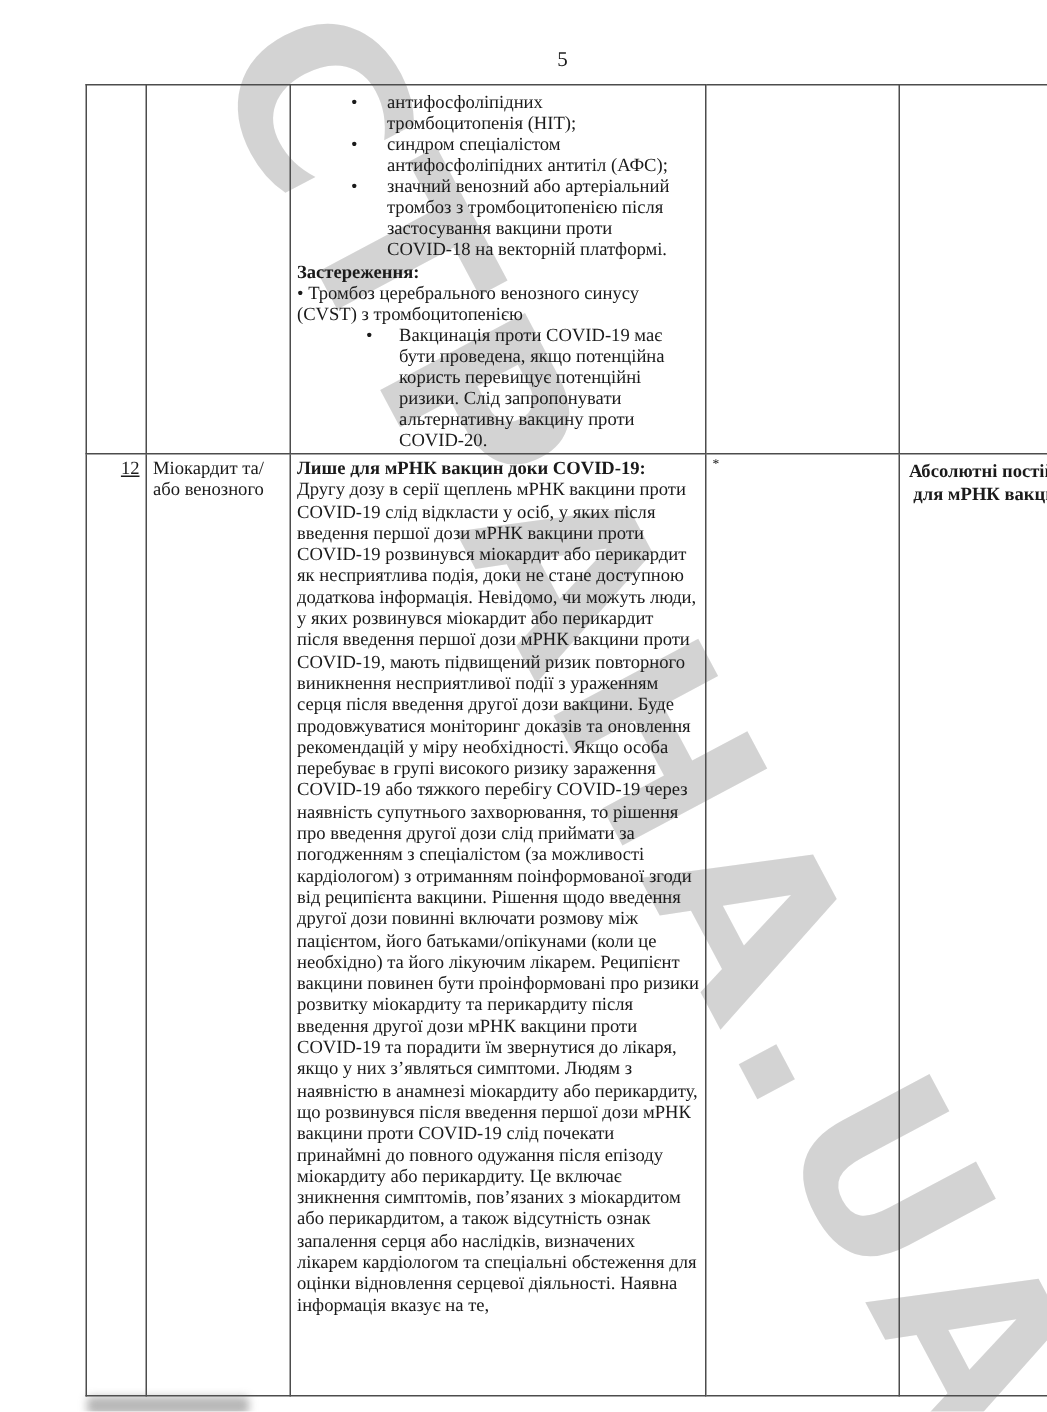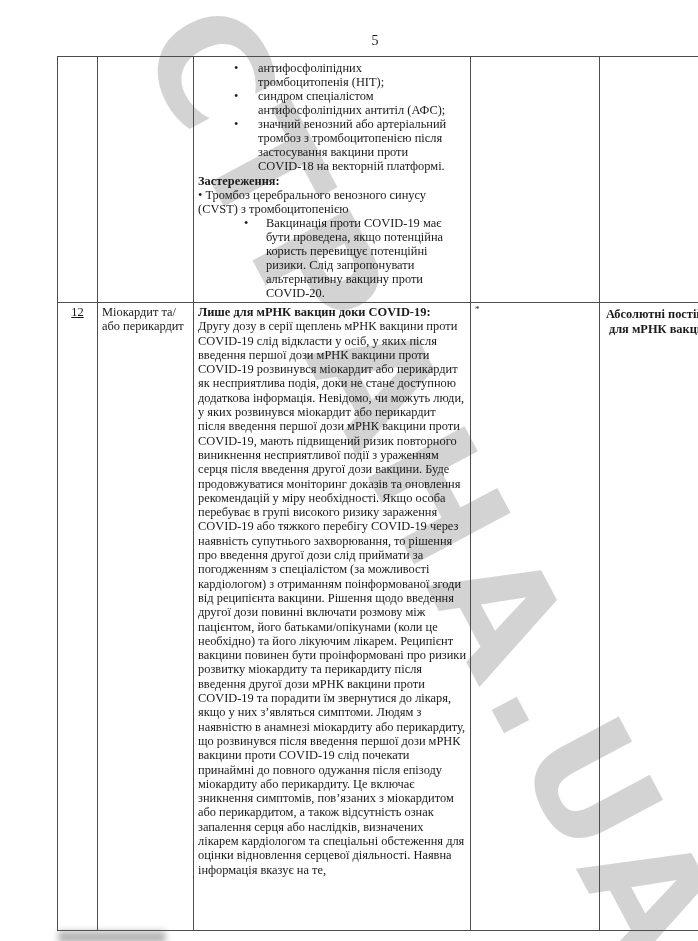--- a/index.html
+++ b/index.html
@@ -27,21 +27,21 @@
   table.doc{
     position:absolute;left:57px;top:56px;z-index:1;
     border-collapse:collapse;table-layout:fixed;width:618px;
     background:transparent;
   }
   table.doc td{
     border:1px solid #4d4d4d;vertical-align:top;
     font-size:12.4px;line-height:14.3px;
     padding:2px 4px;background:transparent;
   }
-  td.c-num{width:31px;text-align:center;text-decoration:underline;}
+  td.c-num{width:31px;text-align:right;text-decoration:underline;}
   td.c-cond{width:87px;}
   td.c-main{width:268px;}
   td.c-note{width:120px;}
   td.c-class{width:112px;text-align:center;}
   tr.r11{height:238px;}
   tr.r12{height:628px;}
   .r11 .c-main{line-height:14px;overflow:hidden;}
   
   .blist{margin:2px 0 0 0;}
   .bitem{display:flex;}
@@ -100,21 +100,21 @@
     </td>
     <td class="c-note"></td>
     <td class="c-class"></td>
   </tr>
 
   <tr class="r12">
     <td class="c-num">
       <span>12</span>
     </td>
     <td class="c-cond">
-      <span class="cond-text">Міокардит та/або перикардит</span>
+      <span class="cond-text">Міокардит та/або венозного</span>
     </td>
     <td class="c-main">
       <b class="mrna-head">Лише для мРНК вакцин доки COVID-19:</b>
       <span class="body-text">Другу дозу в серії щеплень мРНК вакцини проти COVID-19 слід відкласти у осіб, у яких після введення першої дози мРНК вакцини проти COVID-19 розвинувся міокардит або перикардит як несприятлива подія, доки не стане доступною додаткова інформація. Невідомо, чи можуть люди, у яких розвинувся міокардит або перикардит після введення першої дози мРНК вакцини проти COVID-19, мають підвищений ризик повторного виникнення несприятливої події з ураженням серця після введення другої дози вакцини. Буде продовжуватися моніторинг доказів та оновлення рекомендацій у міру необхідності. Якщо особа перебуває в групі високого ризику зараження COVID-19 або тяжкого перебігу COVID-19 через наявність супутнього захворювання, то рішення про введення другої дози слід приймати за погодженням з спеціалістом (за можливості кардіологом) з отриманням поінформованої згоди від реципієнта вакцини. Рішення щодо введення другої дози повинні включати розмову між пацієнтом, його батьками/опікунами (коли це необхідно) та його лікуючим лікарем. Реципієнт вакцини повинен бути проінформовані про ризики розвитку міокардиту та перикардиту після введення другої дози мРНК вакцини проти COVID-19 та порадити їм звернутися до лікаря, якщо у них з’являться симптоми. Людям з наявністю в анамнезі міокардиту або перикардиту, що розвинувся після введення першої дози мРНК вакцини проти COVID-19 слід почекати принаймні до повного одужання після епізоду міокардиту або перикардиту. Це включає зникнення симптомів, пов’язаних з міокардитом або перикардитом, а також відсутність ознак запалення серця або наслідків, визначених лікарем кардіологом та спеціальні обстеження для оцінки відновлення серцевої діяльності. Наявна інформація вказує на те,</span>
     </td>
     <td class="c-note">
       <span class="fnote">*</span>
     </td>
     <td class="c-class">
       <span class="cls-text">Абсолютні постійні для мРНК вакцин</span>

